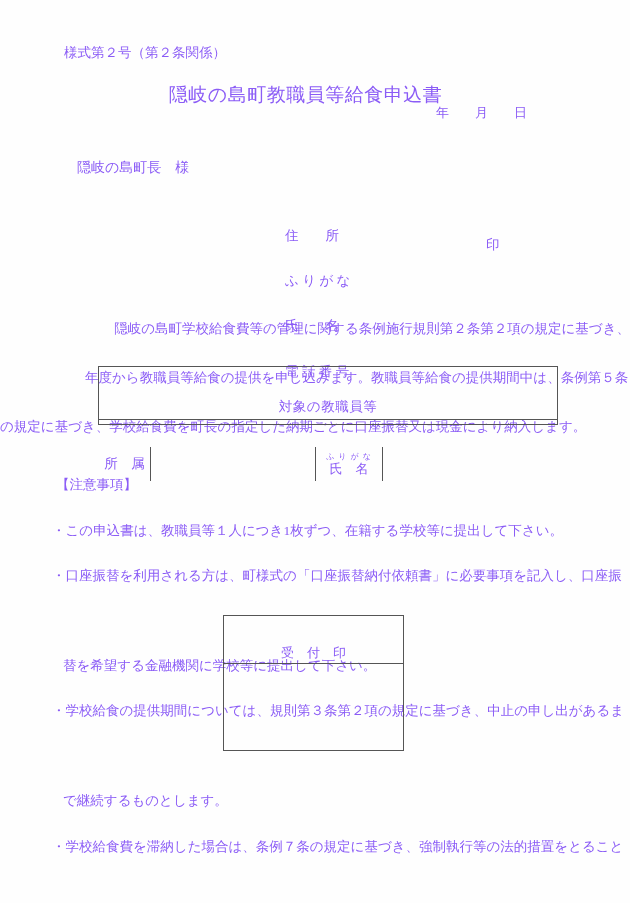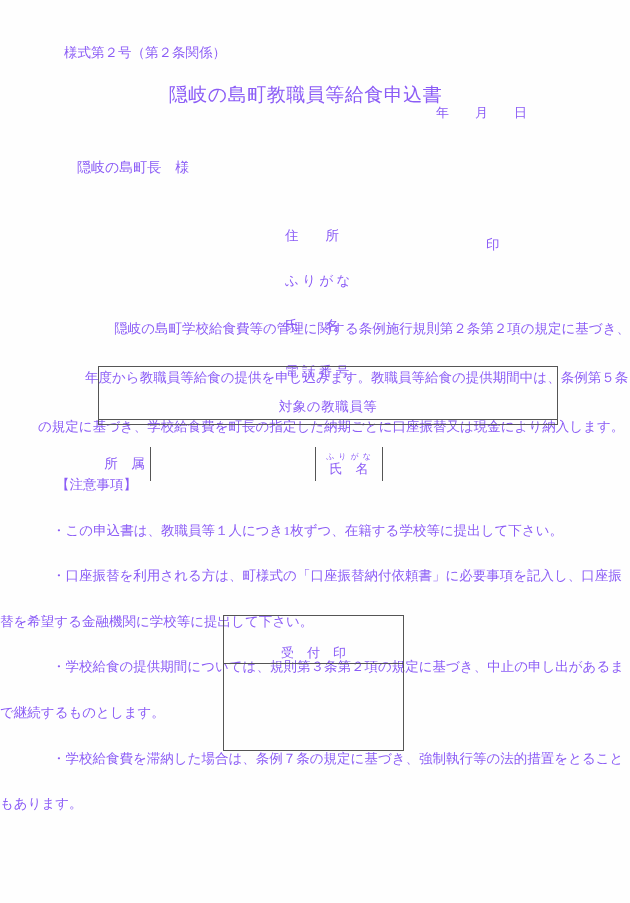--- a/index.html
+++ b/index.html
@@ -32,21 +32,21 @@
   
   .applicant{left:285px;top:200px;}
   .applicant .row{height:18.2px;line-height:18.2px;white-space:pre;}
   .seal{left:486px;top:238px;}
 
   
   .paragraph{left:0;top:291px;width:630px;}
   .paragraph .pline{height:22px;line-height:22px;white-space:pre;}
   .pl-1{padding-left:102px;text-align:right;}
   .pl-2{padding-left:85px;}
-  .pl-3{padding-left:38px;}
+  .pl-3{}
 
   
   .staff-table{
     left:98px;top:366px;width:460px;height:59px;
     border:1px solid #555;box-sizing:border-box;
   }
   .staff-table .thead{
     height:25px;line-height:25px;border-bottom:1px solid #555;
     text-align:center;letter-spacing:0.5px;
   }
@@ -63,21 +63,21 @@
   }
   .cell-namelabel .kana{font-size:8px;letter-spacing:1px;line-height:9px;white-space:pre;}
   .cell-namelabel .kanji{font-size:13px;line-height:15px;white-space:pre;}
   .cell-namevalue{flex:1;}
 
   
   .notes{left:0;top:449px;width:630px;}
   .notes .nline{height:18.6px;line-height:18.6px;white-space:pre;}
   .n-title{padding-left:56px;}
   .n-bullet{padding-left:52px;}
-  .n-cont{}
+  .n-cont{padding-left:63px;margin-top:44px;}
 
   
   .receipt-box{
     left:223px;top:615px;width:181px;height:136px;
     border:1px solid #555;box-sizing:border-box;
   }
   .receipt-box .rhead{
     height:20px;line-height:20px;border-bottom:1px solid #555;
     text-align:center;font-size:13px;white-space:pre;
   }

